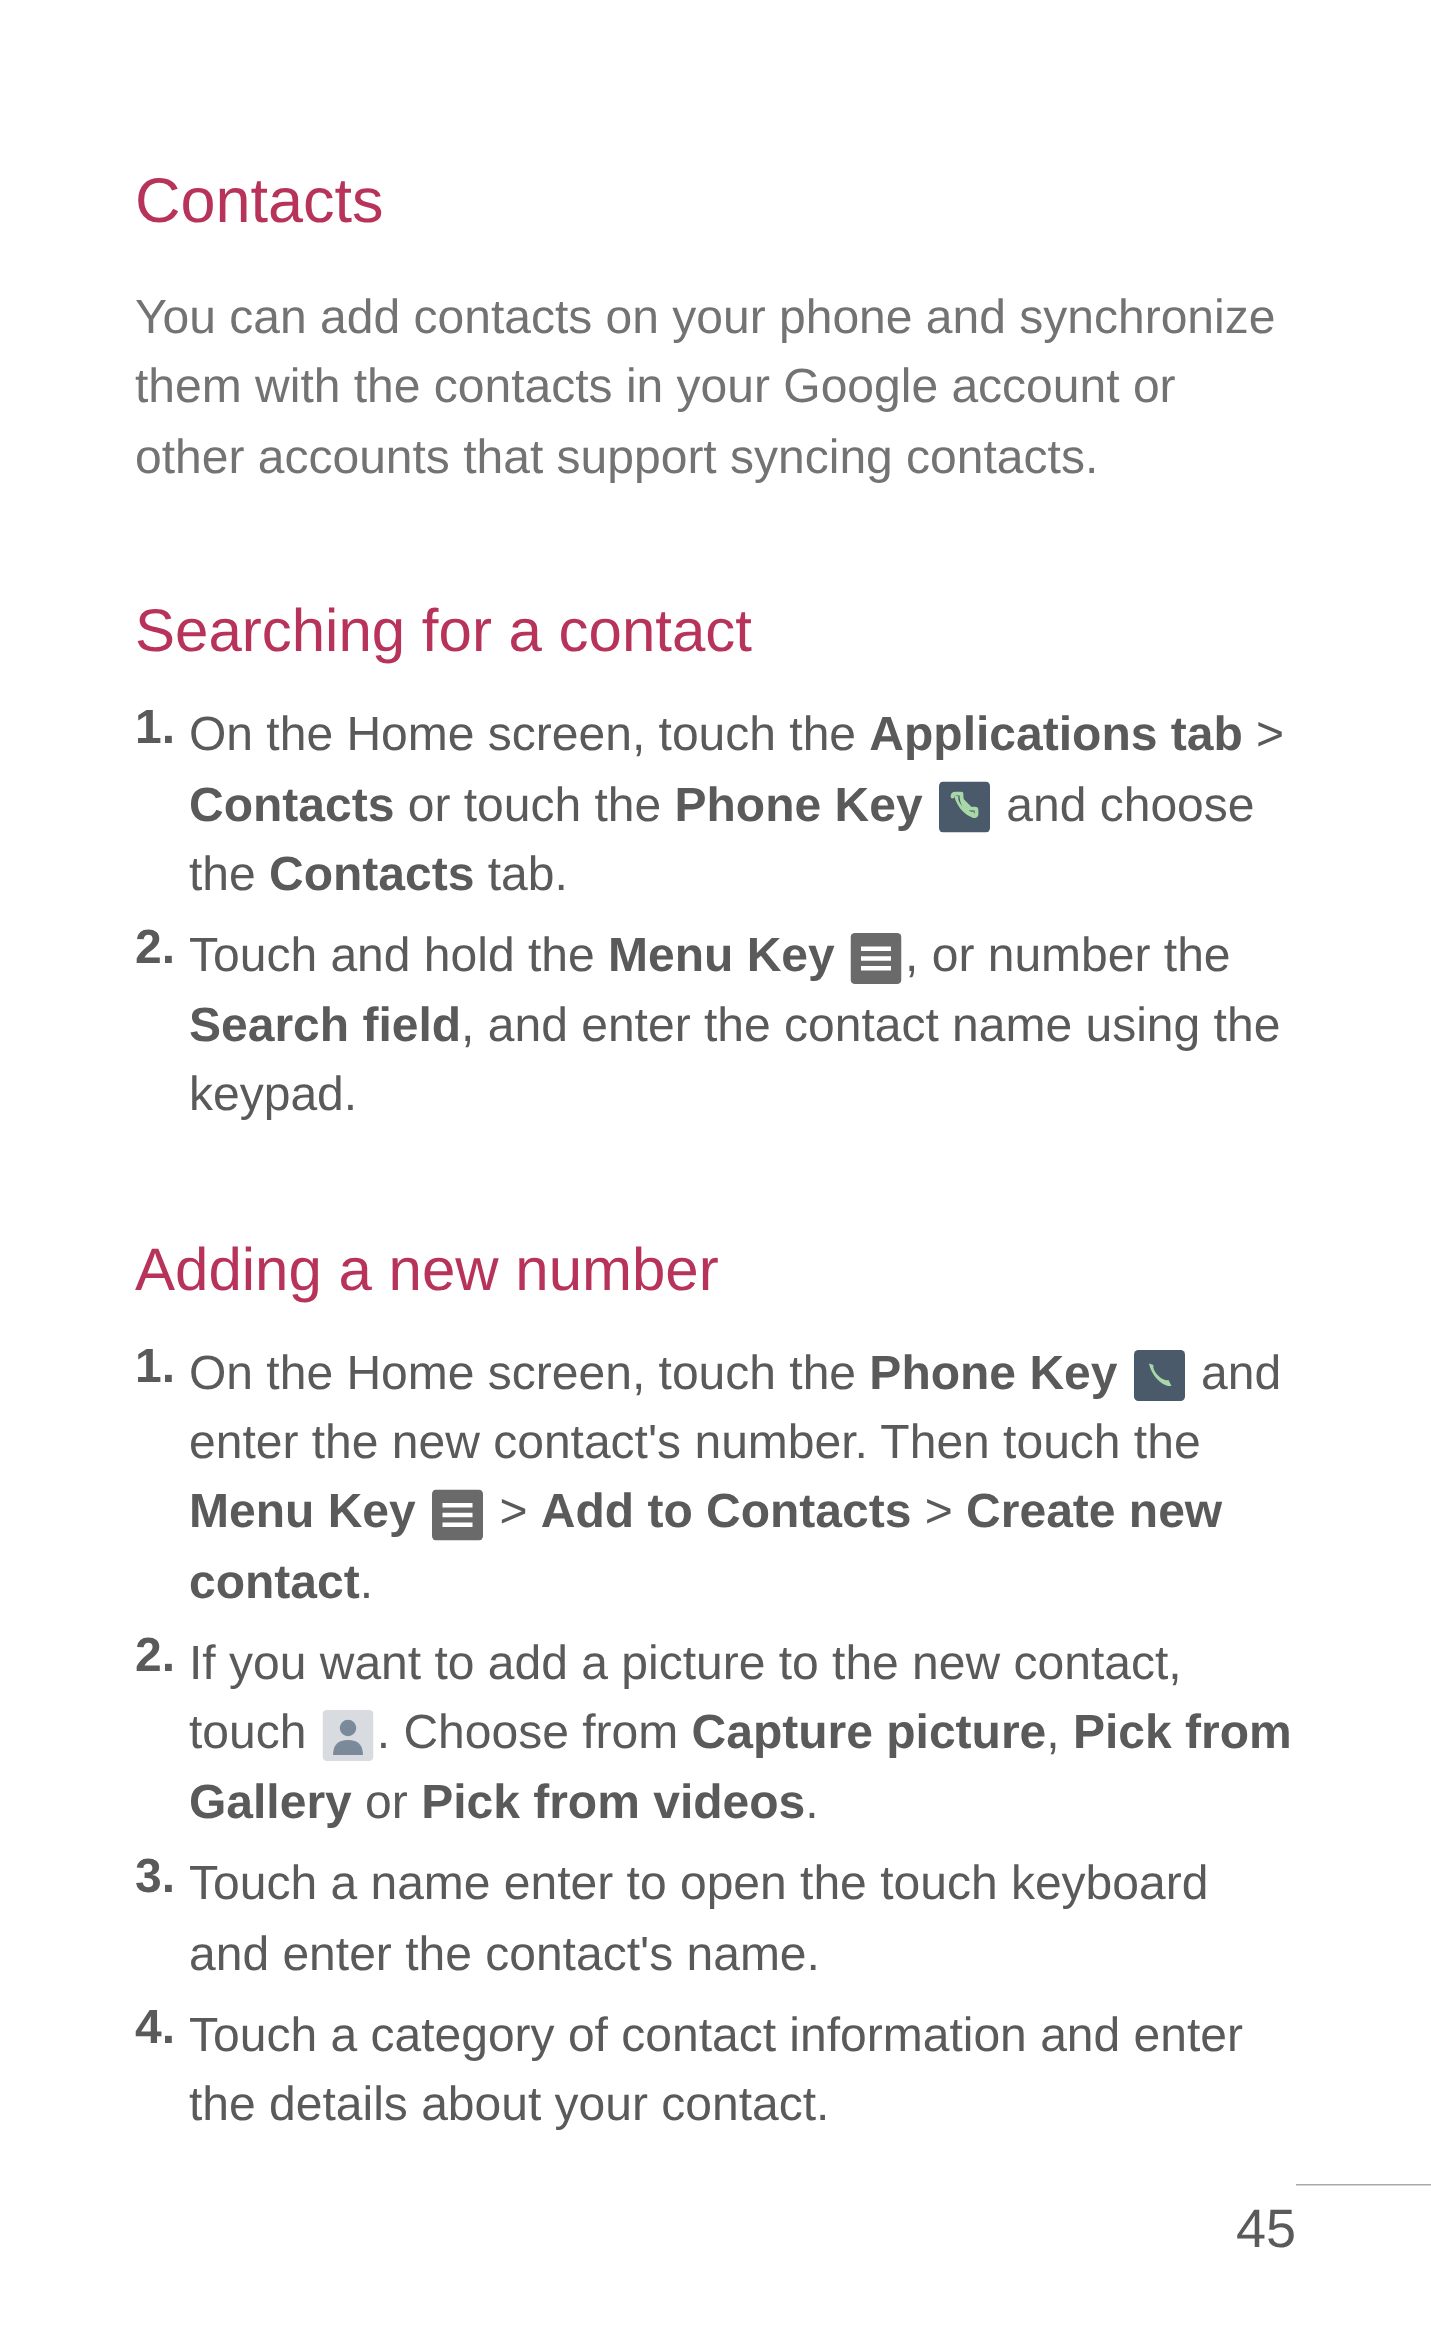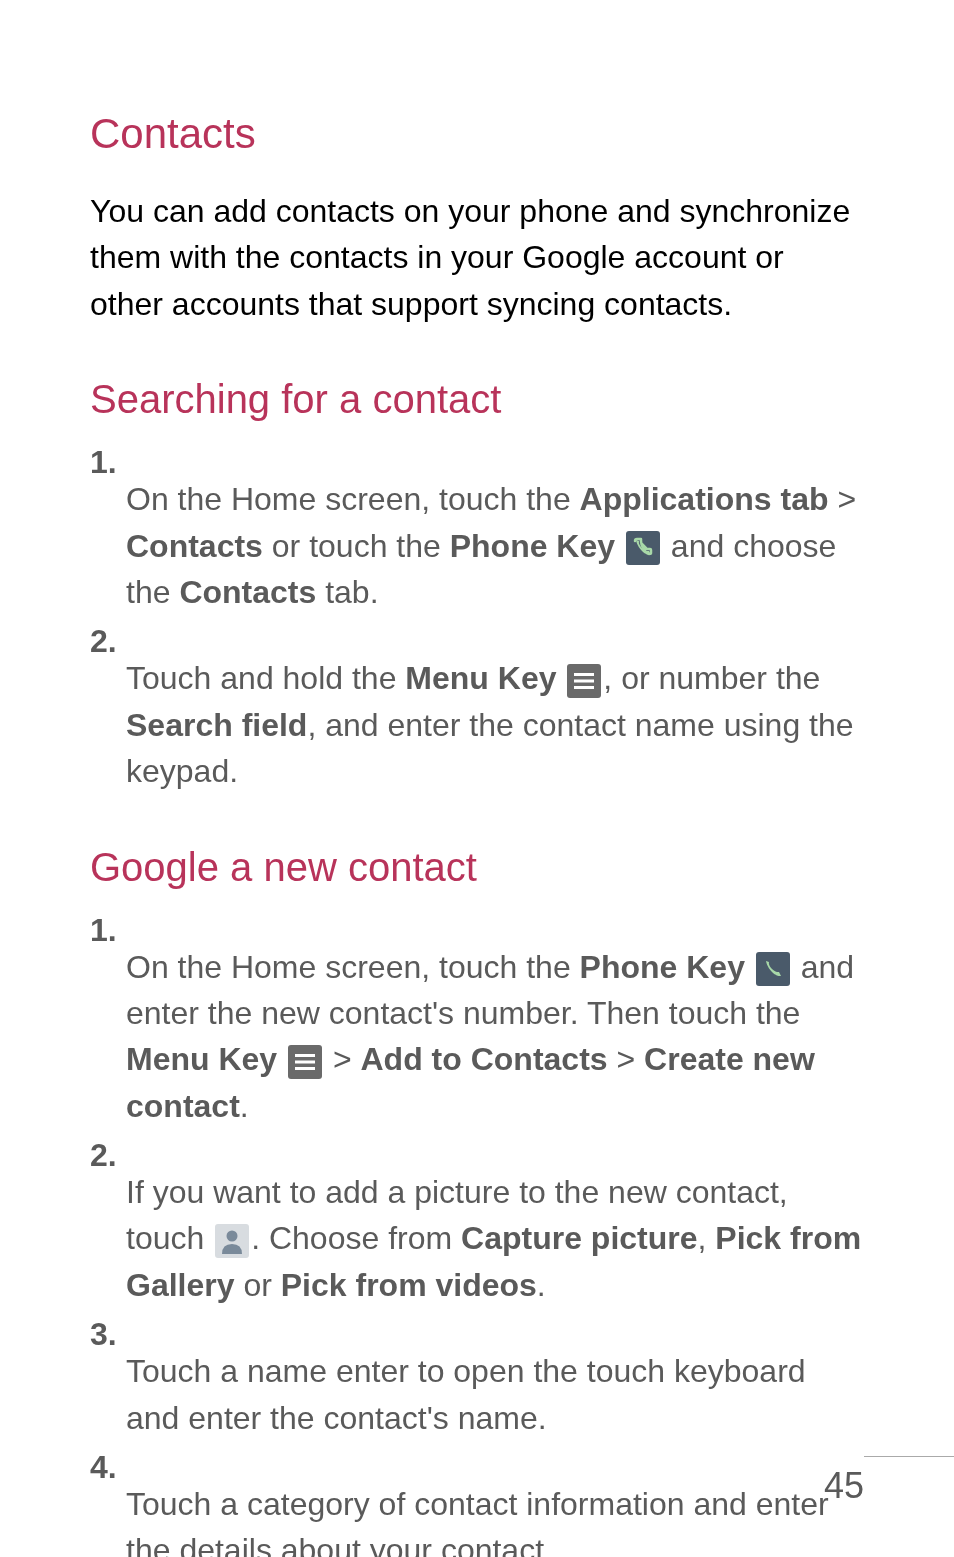--- a/index.html
+++ b/index.html
@@ -19,46 +19,45 @@
     h1 {
       color: #b8335a;
       font-size: 42px;
       font-weight: normal;
       margin-bottom: 30px;
     }
     h2 {
       color: #b8335a;
       font-size: 40px;
       font-weight: normal;
-      margin-top: 50px;
+      margin-top: 72px;
       margin-bottom: 22px;
     }
     .body-text {
       font-size: 32px;
       line-height: 1.45;
-      color: #000000;
+      color: #737373;
       font-weight: 300;
     }
     .list-item {
       display: flex;
       margin-bottom: 8px;
     }
     .list-num {
       font-weight: bold;
       min-width: 36px;
       font-size: 32px;
       color: #5a5a5a;
     }
     .list-content {
       flex: 1;
       font-size: 32px;
       line-height: 1.45;
       color: #5a5a5a;
       font-weight: 300;
-      margin-top: 32px;
     }
     .bold {
       font-weight: bold;
       color: #5a5a5a;
     }
     .icon-box {
       display: inline-block;
       width: 34px;
       height: 34px;
       vertical-align: middle;
@@ -113,21 +112,21 @@
   <span class="list-content">
     <span> Touch and hold the </span><span class="bold">Menu Key</span><span> </span><span class="icon-box"><svg viewBox="0 0 34 34">
           <rect width="34" height="34" rx="3" fill="#6a6a6a"></rect>
           <rect x="7" y="9" width="20" height="3" fill="#fff"></rect>
           <rect x="7" y="15.5" width="20" height="3" fill="#fff"></rect>
           <rect x="7" y="22" width="20" height="3" fill="#fff"></rect>
         </svg></span><span>, or number the </span><span class="bold">Search field</span><span>, and enter the contact name using the keypad.</span>
   </span>
 </div>
 
-<h2>Google a new contact</h2>
+<h2>Adding a new number</h2>
 
 <div class="list-item">
   <span class="list-num">1.</span>
   <span class="list-content">
     <span> On the Home screen, touch the </span><span class="bold">Phone Key</span><span> </span><span class="icon-box"><svg viewBox="0 0 34 34">
           <rect width="34" height="34" rx="3" fill="#4a5a6a"></rect>
           <path d="M 10 9 C 10 9 11 15 16 20 C 21 25 25 24 25 24 L 23 20 C 23 20 20 21 16 17 C 12 13 13 10 13 10 Z" fill="#a8d8a8"></path>
         </svg></span><span> and enter the new contact's number. Then touch the </span><span class="bold">Menu Key</span><span> </span><span class="icon-box"><svg viewBox="0 0 34 34">
           <rect width="34" height="34" rx="3" fill="#6a6a6a"></rect>
           <rect x="7" y="9" width="20" height="3" fill="#fff"></rect>

